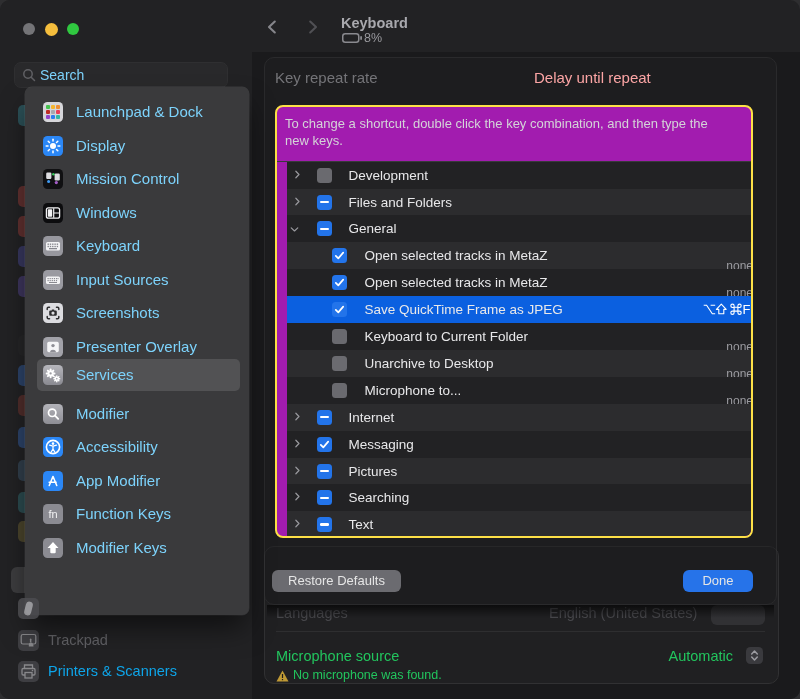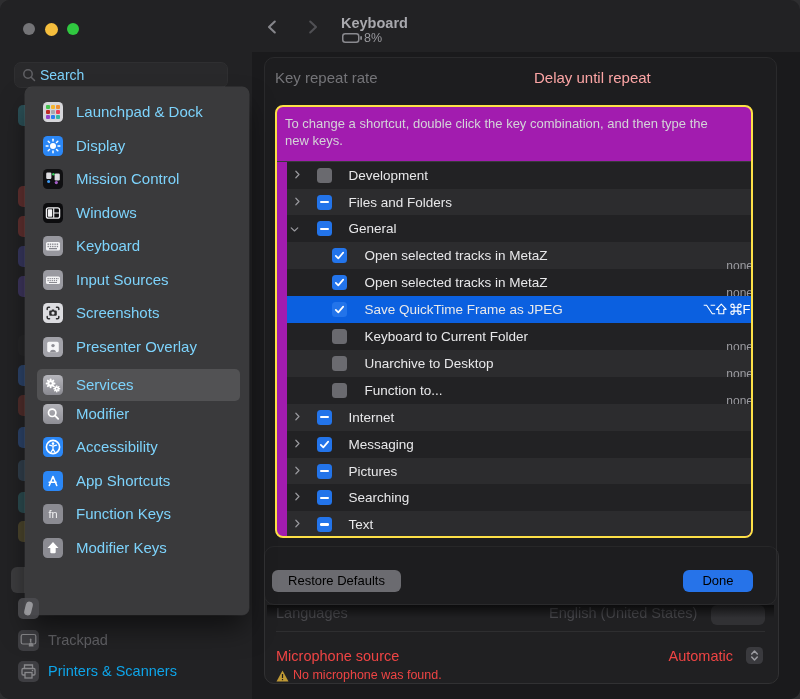--- a/index.html
+++ b/index.html
@@ -22,30 +22,30 @@
   .row-dark { background:#222224; }
   .row-light { background:#2c2c2e; }
   .row-sel { background:#0b60e0; }
   .rlabel { position:absolute; top:0; height:27px; line-height:27px; color:#e8e8ea; font-size:13.5px; white-space:nowrap; }
   .rnone { position:absolute; right:10px; top:0; height:27px; line-height:27px; color:#9a9a9f; font-size:12px;margin-top:11px; }
   .chev { position:absolute; left:4px; top:9px; width:9px; height:9px; }
   .cb { position:absolute; top:6px; width:15px; height:15px; border-radius:3.5px; }
   .cb-blue { background:#2374ea; }
   .cb-grey { background:#6f6f74; opacity:0.95; }
   
-  .btn { position:absolute; height:22px; border-radius:6px; color:#000000; font-size:13px; text-align:center; line-height:22px; }
+  .btn { position:absolute; height:22px; border-radius:6px; color:#e5e5e5; font-size:13px; text-align:center; line-height:22px; }
   
   #menu { position:absolute; left:25px; top:87px; width:224px; height:528px; background:#3a3a3c; border-radius:7px; box-shadow:0 16px 28px -4px rgba(0,0,0,0.55), 0 0 0 0.5px rgba(255,255,255,0.13); }
   .mi { position:absolute; left:12px; width:203px; height:32px; }
   .mi-hl { background:#525254; border-radius:5px; }
   .mi .txt { position:absolute; left:39px; top:0; height:32px; line-height:32px; color:#7dd3fc; font-size:15px; white-space:nowrap; }
   .mi .ic { position:absolute; left:6px; top:6px; width:20px; height:20px; }
   
   #grpB { position:absolute; left:264px; top:546px; width:515px; height:138px; background:#202022; border:1px solid #29292b; border-radius:10px; }
-  .dimtxt { color:#ef4444; font-size:14.5px; }
+  .dimtxt { color:#22c55e; font-size:14.5px; }
   #sheetshadow { position:absolute; left:267px; top:605px; width:507px; height:13px; background:linear-gradient(rgba(0,0,0,0.62), rgba(0,0,0,0)); z-index:5; }
 </style>
 </head>
 <body>
 <div id="stage">
   <div id="window">
     <div id="content"></div>
     <div id="grpBwrap">
         <div id="grpB">
       <div class="abs dimtxt" style="left:11px; top:58px; color:#47474b;">Languages</div>
@@ -140,21 +140,21 @@
               <div class="rlabel" style="left:77.5px;">Keyboard to Current Folder</div>
               <div class="rnone">none</div>
             </div>
         <div class="row row-light" style="top:242.9px;">
               <div class="cb cb-grey" style="left:44.5px;"></div>
               <div class="rlabel" style="left:77.5px;">Unarchive to Desktop</div>
               <div class="rnone">none</div>
             </div>
         <div class="row row-dark" style="top:269.8px;">
               <div class="cb cb-grey" style="left:44.5px;"></div>
-              <div class="rlabel" style="left:77.5px;">Function to...</div>
+              <div class="rlabel" style="left:77.5px;">Microphone to...</div>
               <div class="rnone">none</div>
             </div>
         <div class="row row-light" style="top:296.7px;">
               <svg class="chev" style="left:5.5px; top:8px;" width="7" height="11" viewBox="0 0 7 11">
                 <path d="M1.5 1.5 L5.3 5.5 L1.5 9.5" stroke="#98989d" stroke-width="1.5" fill="none" stroke-linecap="round" stroke-linejoin="round"></path>
               </svg>
               <div class="cb cb-blue" style="left:29.5px;"></div>
               <div class="abs" style="left:32.5px; top:12.2px; width:9px; height:2.6px; background:#ffffff; border-radius:1.3px;"></div>
               <div class="rlabel" style="left:61.5px;">Internet</div>
             </div>
@@ -367,21 +367,21 @@
         </div>
       <div class="mi" style="top:243.5px;">
           <svg class="ic" width="20" height="20" viewBox="0 0 20 20">
             <rect width="20" height="20" rx="4.5" fill="#a2a2a9"></rect>
             <rect x="4.2" y="4.8" width="11.6" height="10.4" rx="1.6" fill="#f5f5f7"></rect>
             <circle cx="10" cy="8.6" r="1.7" fill="#8e8e95"></circle>
             <path d="M6.8 15.2 a3.3 3.3 0 0 1 6.4 0 z" fill="#8e8e95"></path>
           </svg>
           <div class="txt">Presenter Overlay</div>
         </div>
-      <div class="mi mi-hl" style="top:282px;">
+      <div class="mi mi-hl" style="top:272px;">
           <svg class="ic" width="20" height="20" viewBox="0 0 20 20">
             <defs>
               <linearGradient id="svcg" x1="0" y1="0" x2="0" y2="1">
                 <stop offset="0" stop-color="#b6b6bc"></stop>
                 <stop offset="1" stop-color="#8a8a91"></stop>
               </linearGradient>
             </defs>
             <rect width="20" height="20" rx="4.5" fill="url(#svcg)"></rect>
             <g stroke="#ffffff" stroke-width="2.0" stroke-linecap="round">
               <path d="M10.00 8.40 L11.50 8.40"></path>
@@ -431,21 +431,21 @@
             <circle cx="10" cy="6.6" r="1.3" fill="#ffffff"></circle>
             <path d="M6.5 8.2 L10 9.2 L13.5 8.2 M10 9.2 V12 M10 12 L8.2 15 M10 12 L11.8 15" stroke="#ffffff" stroke-width="1.3" fill="none" stroke-linecap="round" stroke-linejoin="round"></path>
           </svg>
           <div class="txt">Accessibility</div>
         </div>
       <div class="mi" style="top:377.5px;">
           <svg class="ic" width="20" height="20" viewBox="0 0 20 20">
             <rect width="20" height="20" rx="4.5" fill="#2b87f6"></rect>
             <path d="M6.2 14.6 L10 5.4 L13.8 14.6 M6.1 11.3 H13.2" stroke="#ffffff" stroke-width="1.45" fill="none" stroke-linecap="round" stroke-linejoin="round"></path>
           </svg>
-          <div class="txt">App Shortcuts</div>
+          <div class="txt">App Modifier</div>
         </div>
       <div class="mi" style="top:411px;">
           <svg class="ic" width="20" height="20" viewBox="0 0 20 20">
             <rect width="20" height="20" rx="4.5" fill="#8b8b92"></rect>
             <text x="10" y="14" text-anchor="middle" font-family="Liberation Sans, sans-serif" font-size="11" fill="#f2f2f4">fn</text>
           </svg>
           <div class="txt">Function Keys</div>
         </div>
       <div class="mi" style="top:444.5px;">
           <svg class="ic" width="20" height="20" viewBox="0 0 20 20">

